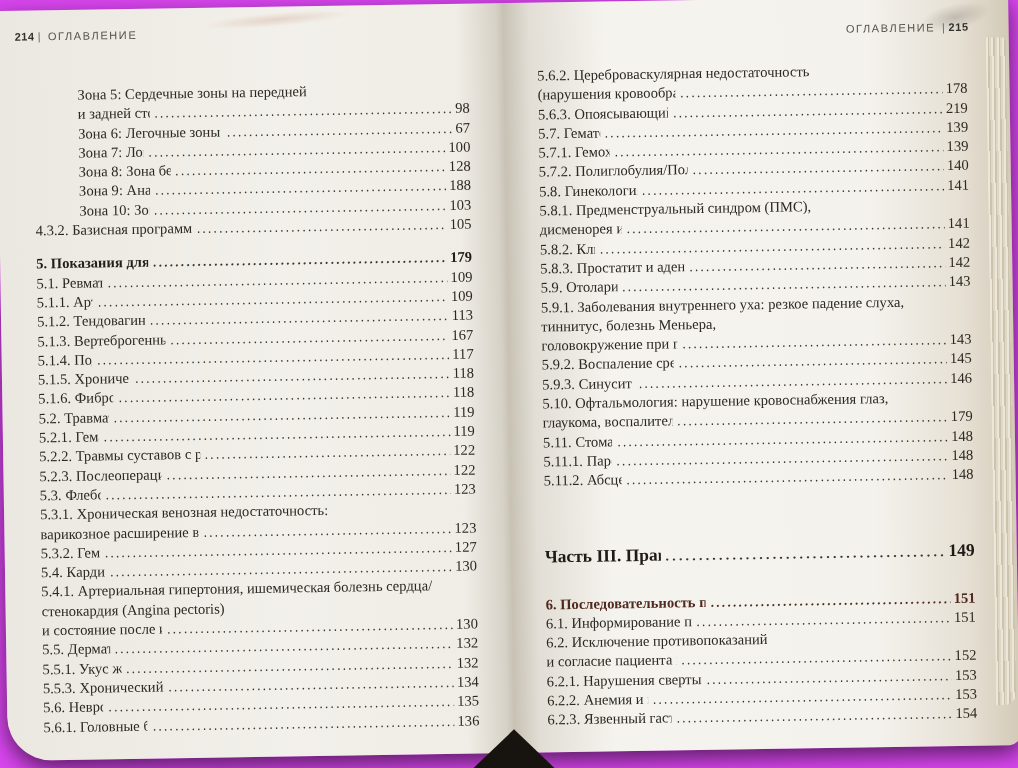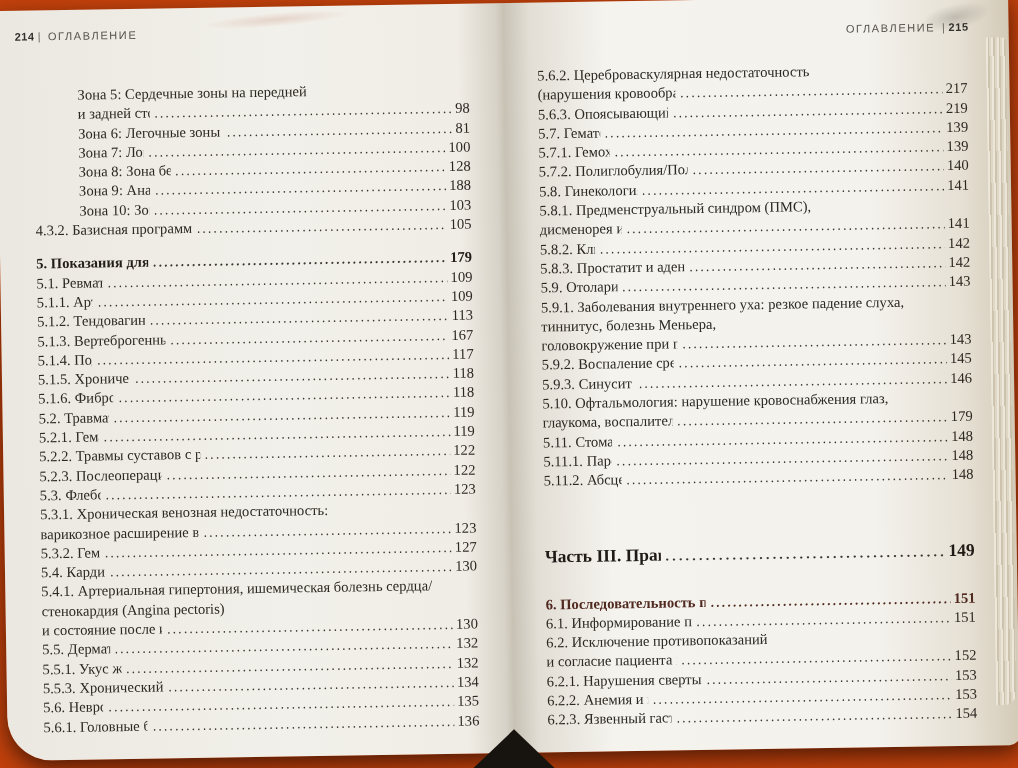--- a/index.html
+++ b/index.html
@@ -1,19 +1,19 @@
 <!DOCTYPE html>
 <html><head>
 <meta charset="utf-8">
 <style>
   * { margin:0; padding:0; box-sizing:border-box; }
   html,body { width:1018px; height:768px; }
   .scene {
     position:relative; width:1018px; height:768px;
-    background:#c2410c; overflow:hidden;
+    background:#d946ef; overflow:hidden;
     font-family:"Liberation Serif", serif;
   }
   .spread {
     position:absolute; left:2px; top:3px; width:1012px; height:750px;
     transform:rotate(-0.9deg);
     border-radius:3px 2px 10px 44px;
     background:linear-gradient(to right,
       #ebe8e1 0%, #f2f0ea 28%, #f0ede6 45.5%,
       #d7d2c7 49.3%, #c8c2b5 50.1%, #e2ded5 52.6%,
       #f5f3ee 60%, #f4f2ed 86%, #e6e0d4 95%, #d3cab7 100%);
@@ -109,21 +109,21 @@
 
         <div class="toc-row indent">
           <span class="toc-text">и задней стороне тела</span>
           <span class="toc-dots"></span>
           <span class="toc-page">98</span>
         </div>
 
         <div class="toc-row indent">
           <span class="toc-text">Зона 6: Легочные зоны на передней и задней стороне тела</span>
           <span class="toc-dots"></span>
-          <span class="toc-page">81</span>
+          <span class="toc-page">67</span>
         </div>
 
         <div class="toc-row indent">
           <span class="toc-text">Зона 7: Лонная зона</span>
           <span class="toc-dots"></span>
           <span class="toc-page">100</span>
         </div>
 
         <div class="toc-row indent">
           <span class="toc-text">Зона 8: Зона бедра (ниже паха)</span>
@@ -300,21 +300,21 @@
     <div class="toc toc-right">
 
         <div class="toc-row">
           <span class="toc-text">5.6.2. Цереброваскулярная недостаточность</span>
 
         </div>
 
         <div class="toc-row">
           <span class="toc-text">(нарушения кровообращения в головном мозге)</span>
           <span class="toc-dots"></span>
-          <span class="toc-page">217</span>
+          <span class="toc-page">178</span>
         </div>
 
         <div class="toc-row">
           <span class="toc-text">5.6.3. Опоясывающий лишай (Herpes zoster)</span>
           <span class="toc-dots"></span>
           <span class="toc-page">219</span>
         </div>
 
         <div class="toc-row">
           <span class="toc-text">5.7. Гематология</span>

